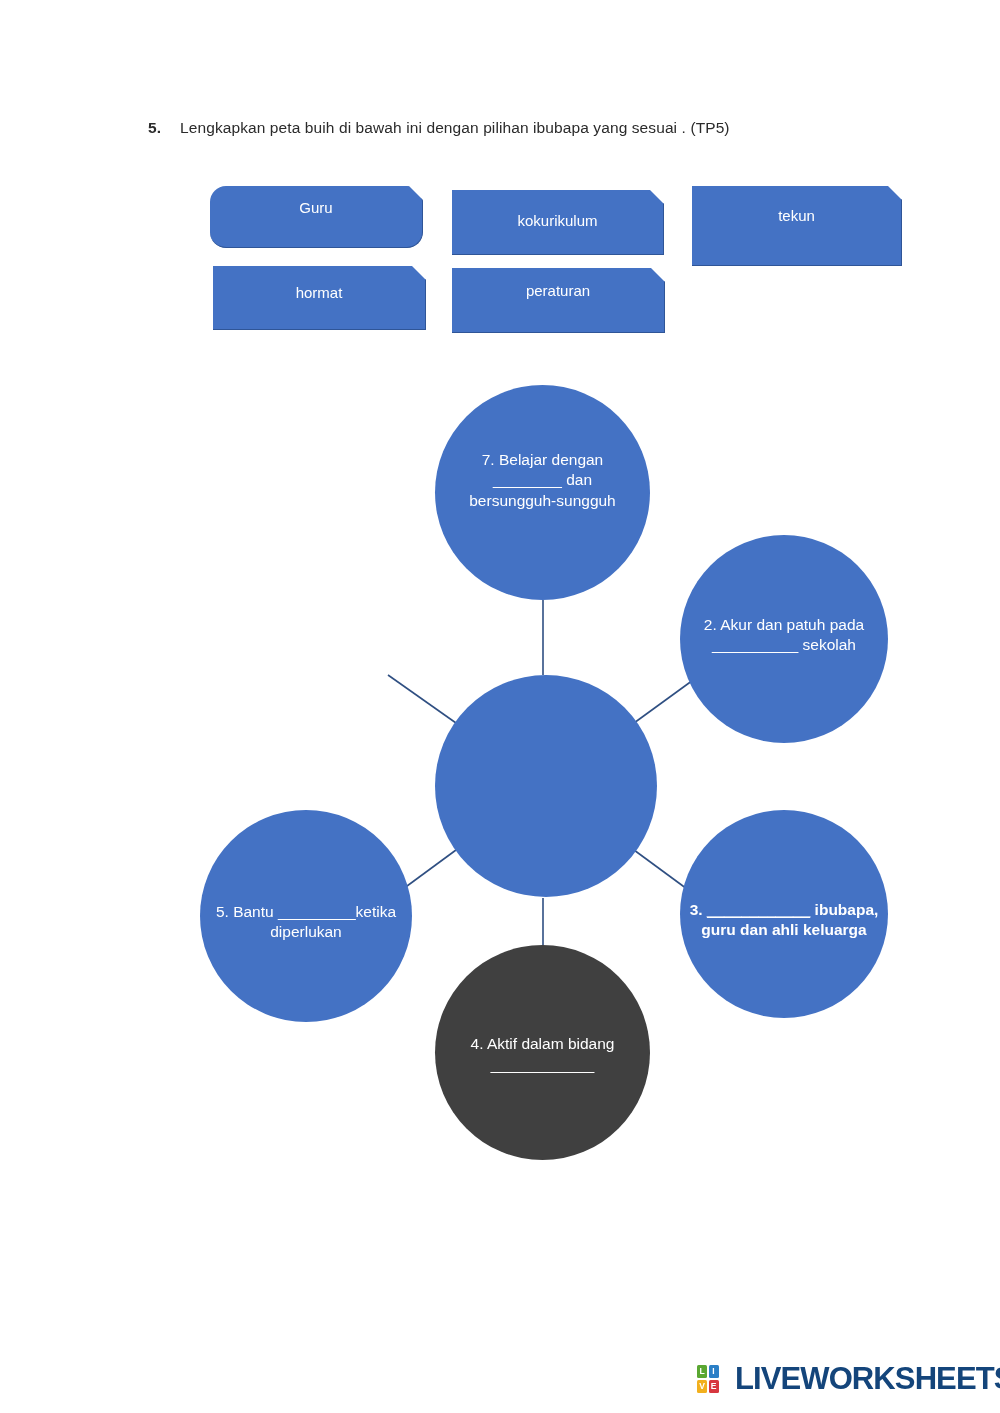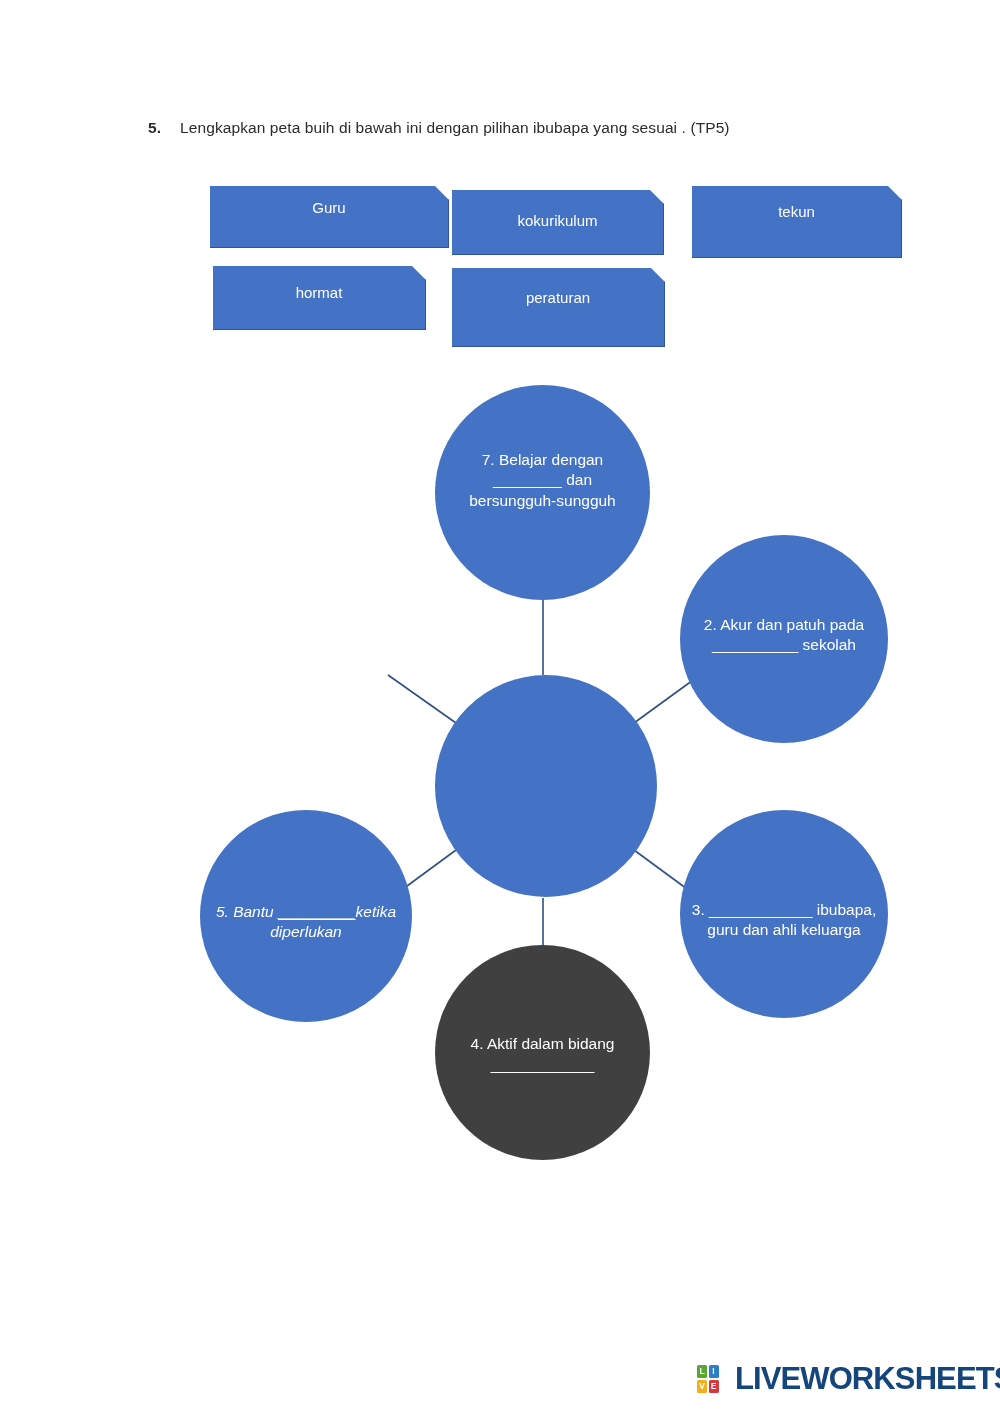--- a/index.html
+++ b/index.html
@@ -58,25 +58,25 @@
     align-items: center;
     justify-content: center;
     text-align: center;
     box-sizing: border-box;
     -webkit-clip-path: polygon(0 0, calc(100% - 14px) 0, 100% 14px, 100% 100%, 0 100%);
     clip-path: polygon(0 0, calc(100% - 14px) 0, 100% 14px, 100% 100%, 0 100%);
     pointer-events: auto;
   }
 
   
-  .chip-0 { left: 210px; top: 186px;  width: 239px; height: 62px; padding-bottom: 18px; }
+  .chip-0 { left: 210px; top: 186px;  width: 213px; height: 62px; padding-bottom: 18px; border-radius: 16px; }
   .chip-1 { left: 452px; top: 190px;  width: 212px; height: 65px; padding-bottom: 4px;  }
-  .chip-2 { left: 692px; top: 186px;  width: 210px; height: 72px; padding-bottom: 20px; }
+  .chip-2 { left: 692px; top: 186px;  width: 210px; height: 80px; padding-bottom: 20px; }
   .chip-3 { left: 213px; top: 266px;  width: 213px; height: 64px; padding-bottom: 10px; text-align: center; }
-  .chip-4 { left: 452px; top: 268px;  width: 213px; height: 79px; padding-bottom: 20px;  }
+  .chip-4 { left: 452px; top: 268px;  width: 213px; height: 65px; padding-bottom: 20px;  }
   .chip-5 { left: 688px; top: 265px;  width: 215px; height: 64px; padding-bottom: 10px; }
 
   
   #bubble-map {
     position: absolute;
     left: 190px;
     top: 380px;
     width: 710px;
     height: 790px;
   }
@@ -116,21 +116,21 @@
     top: 295px;
     width: 222px;
     height: 222px;
   }
 
   
   #bubble-1 { left: 245px; top: 5px;   width: 215px; height: 215px; }
   #bubble-2 { left: 490px; top: 155px; width: 208px; height: 208px; }
   #bubble-3 { left: 490px; top: 430px; width: 208px; height: 208px; }
   #bubble-4 { left: 245px; top: 565px; width: 215px; height: 215px; }
-  #bubble-5 { left: 10px;  top: 430px; width: 212px; height: 212px; font-style: italic; }
+  #bubble-5 { left: 10px;  top: 430px; width: 212px; height: 212px; }
   #bubble-6 { left: 10px;  top: 155px; width: 212px; height: 212px; }
 
   #bubble-1 .bubble-text { transform: translateY(-12px); }
   #bubble-2 .bubble-text { transform: translateY(-4px);  width: 93%; }
   #bubble-3 .bubble-text { transform: translateY(6px);   width: 93%; }
   #bubble-4 .bubble-text { transform: translateY(2px);   }
   #bubble-5 .bubble-text { transform: translateY(6px);   }
   #bubble-6 .bubble-text { transform: translateY(-6px);  }
 
   
@@ -215,21 +215,21 @@
       <span>7. Belajar dengan </span><span class="blank">________</span><span> dan bersungguh-sungguh</span>
     </span>
   </div>
 
   <div class="bubble" id="bubble-2" style="background: rgb(68, 114, 196); align-items: center;">
     <span class="bubble-text">
       <span>2. Akur dan patuh pada </span><span class="blank">__________</span><span> sekolah</span>
     </span>
   </div>
 
-  <div class="bubble" id="bubble-3" style="background: rgb(68, 114, 196);">
+  <div class="bubble" id="bubble-3" style="background: rgb(68, 114, 196); font-weight: bold;">
     <span class="bubble-text">
       <span>3. </span><span class="blank">____________</span><span> ibubapa, guru dan ahli keluarga</span>
     </span>
   </div>
 
   <div class="bubble" id="bubble-4" style="background: #404040;">
     <span class="bubble-text">
       <span>4. Aktif dalam bidang </span><span class="blank">____________</span>
     </span>
   </div>

